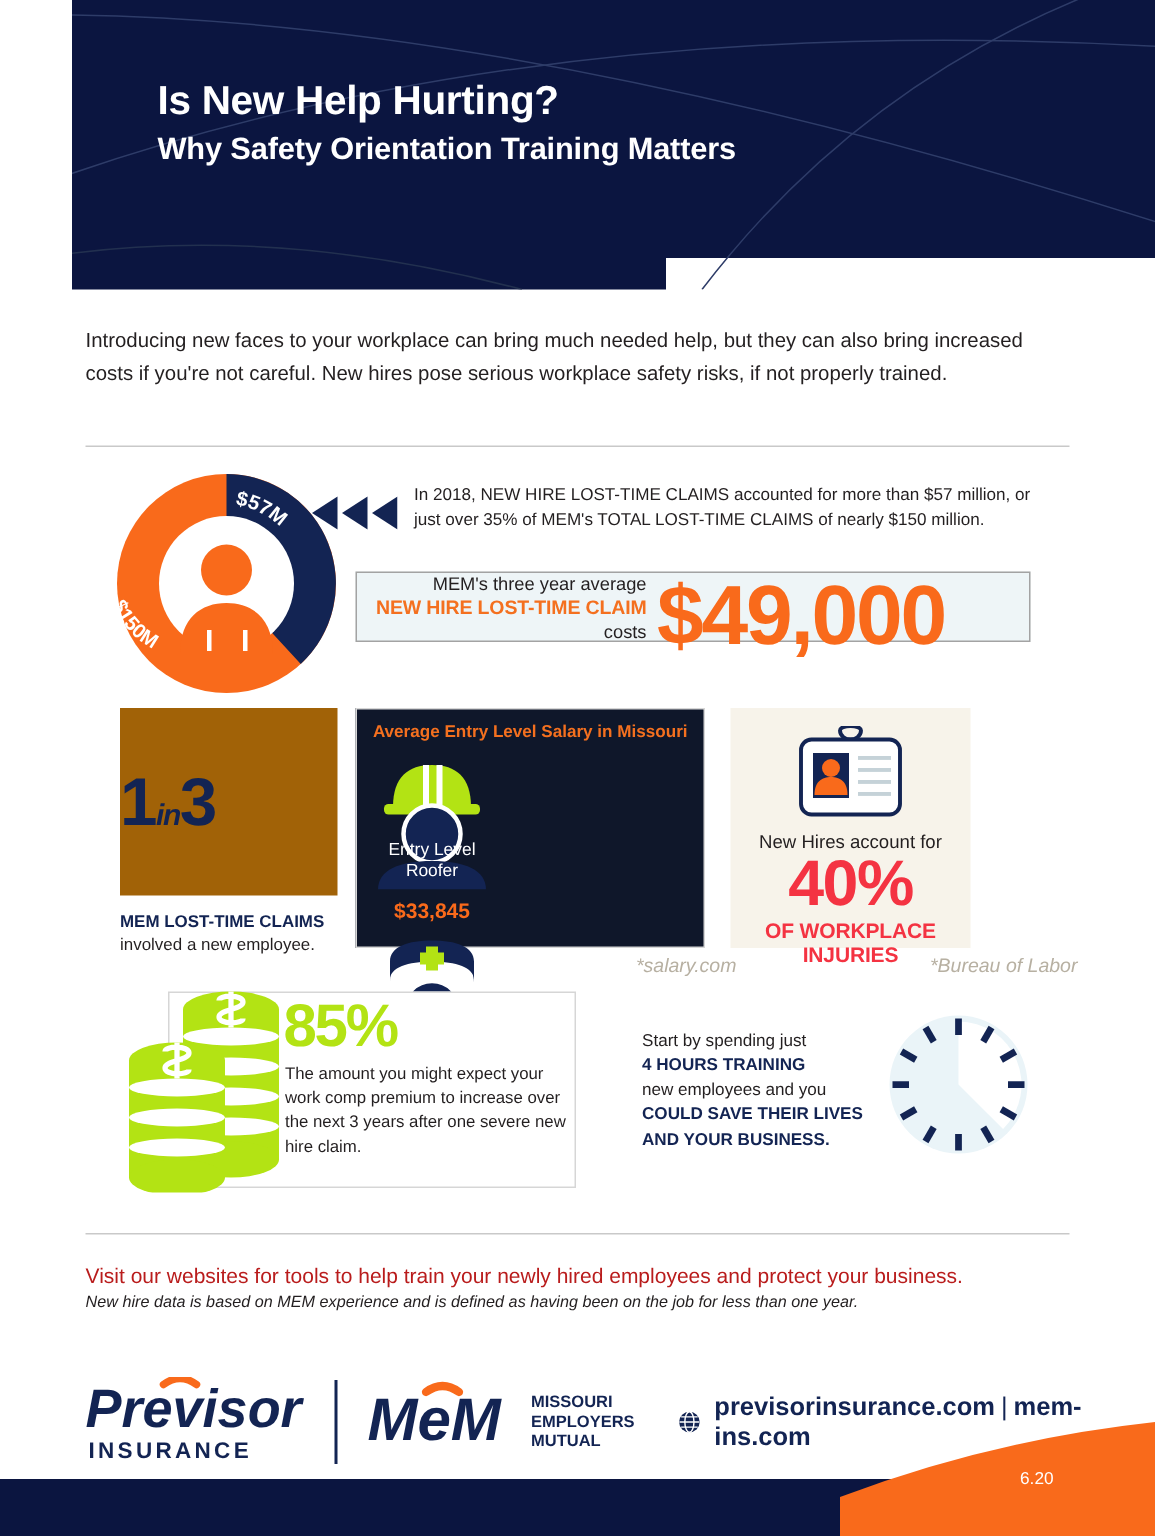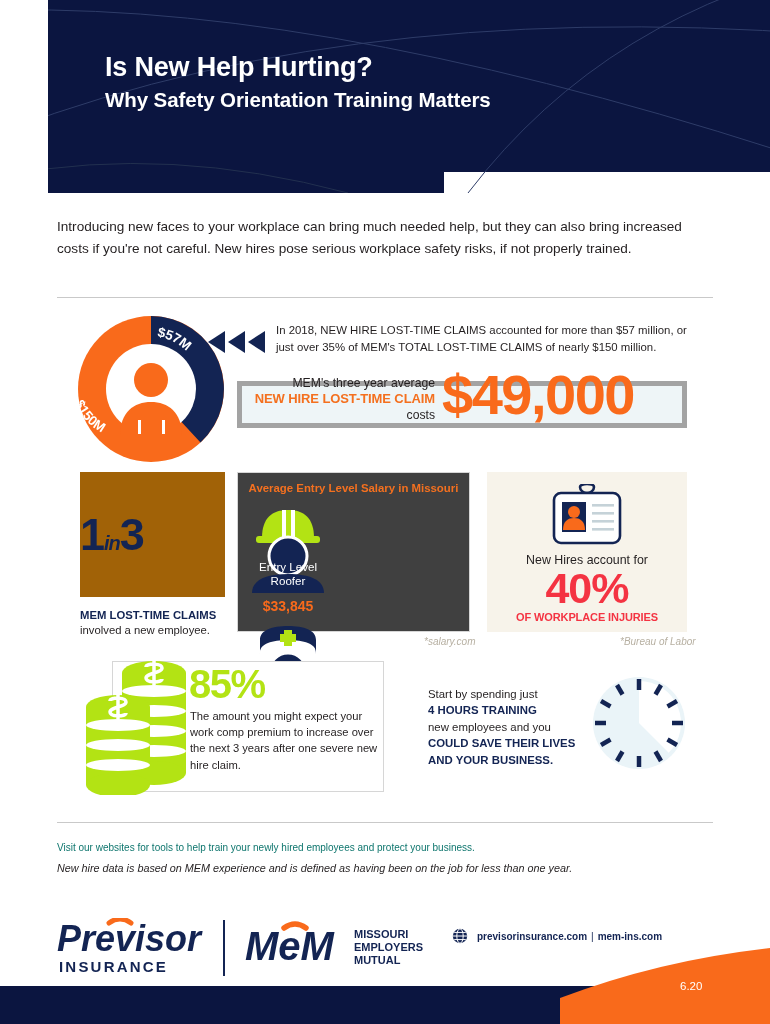--- a/index.html
+++ b/index.html
@@ -57,22 +57,22 @@
 
   .stat-text {
     position: absolute; left: 276px; top: 322px; width: 420px;
     font-size: 11.4px; line-height: 1.52; color: #231f20;
   }
 
   
   .box49 {
     position: absolute; left: 237px; top: 381px;
     width: 450px; height: 47px;
-    background: #eef5f7; border: 5px solid #a3a3a3;
-    display: flex; align-items: flex-end;
+    background: #eef5f7; border: 1px solid #a3a3a3;
+    display: flex; align-items: flex-start;
   }
   .box49-labels {
     width: 200px; text-align: right; padding-right: 7px;
     line-height: 1.26;
   }
   .box49-l1 { font-size: 12.2px; color: #231f20; }
   .box49-l2 { font-size: 13px; color: #f4701f; font-weight: bold; letter-spacing: -0.1px; }
   .box49-l3 { font-size: 12.2px; color: #231f20; padding-left: 48px; }
   .box49-amount {
     font-size: 56px; font-weight: bold; color: #f96a1b;
@@ -90,41 +90,41 @@
   .n1in3 .inw { font-size: 20px; font-style: italic; }
   .cap1in3 {
     position: absolute; left: 80px; top: 608px; width: 175px;
     font-size: 11.3px; line-height: 1.35; color: #231f20;
   }
   .cap1in3 b { color: #132453; }
 
   .panel-salary {
     position: absolute; left: 237px; top: 472px;
     width: 233px; height: 160px;
-    background: #404040; border: 1px solid #d6d6d6;
+    background: #0f172a; border: 1px solid #d6d6d6;
   }
   .salary-title {
     text-align: center; margin-top: 9px;
     font-size: 11.4px; font-weight: bold; color: #f4701f;
   }
   .salary-cols { display: flex; justify-content: space-around; margin-top: 4px; flex-direction: column; }
   .salary-col { width: 100px; text-align: center; position: relative; }
   .salary-amt { font-size: 14px; font-weight: bold; color: #f96a1b; margin-top: 1px; }
 
   .panel-40 {
     position: absolute; left: 487px; top: 472px;
-    width: 200px; height: 160px;
+    width: 160px; height: 160px;
     background: #f7f3ea; text-align: center;
   }
   .p40-cap { font-size: 12.4px; color: #231f20; margin-top: 3px; }
   .p40-num { font-size: 43px; font-weight: bold; color: #f43342; line-height: 1.02; letter-spacing: -1px; }
-  .p40-sub { font-size: 11px; font-weight: bold; color: #f43342; letter-spacing: -0.1px; }
+  .p40-sub { font-size: 14px; font-weight: bold; color: #f43342; letter-spacing: -0.1px; }
 
   .cite {
-    position: absolute; font-size: 10px; font-style: italic; color: #b7b0a2;
+    position: absolute; font-size: 13px; font-style: italic; color: #b7b0a2;
   }
   .cite-a { left: 424px; top: 636px; }
   .cite-b { left: 620px; top: 636px; }
 
   
   .panel-coins {
     position: absolute; left: 112px; top: 661px;
     width: 272px; height: 131px;
     background: #ffffff; border: 1px solid #d6d6d6;
   }
@@ -143,38 +143,38 @@
   .clock-text {
     position: absolute; left: 428px; top: 686px; width: 180px;
     font-size: 11.4px; line-height: 1.44; color: #231f20;
   }
   .clock-text b { color: #132453; }
   .clock-img { position: absolute; left: 589px; top: 673px; }
 
   
   .bottom-1 {
     position: absolute; left: 57px; top: 842px; width: 660px;
-    font-size: 10px; color: #0f766e;
+    font-size: 14px; color: #b91c1c;
   }
   .bottom-2 {
     position: absolute; left: 57px; top: 862px; width: 660px;
     font-size: 10.8px; font-style: italic; color: #231f20;
   }
 
   
   .footer-logos { position: absolute; left: 57px; top: 918px; }
   .divider-v {
     position: absolute; left: 223px; top: 920px;
     width: 2px; height: 56px; background: #132453;
   }
   .contact {
     position: absolute; left: 452px; top: 928px;
   }
   .contact-row { display: flex; align-items: center; margin-bottom: 10px; }
-  .contact-txt { font-size: 10px; color: #132453; font-weight: bold; margin-left: 9px; }
+  .contact-txt { font-size: 17px; color: #132453; font-weight: bold; margin-left: 9px; }
   .contact-txt .sep { font-weight: normal; color: #132453; padding: 0 4px; }
 
   .footer-bar {
     position: absolute; left: 0; top: 986px;
     width: 770px; height: 38px; background: #0b1540;
   }
   .footer-wedge { position: absolute; left: 560px; top: 948px; }
   .version {
     position: absolute; left: 680px; top: 980px;
     font-size: 11.5px; color: #ffffff;

